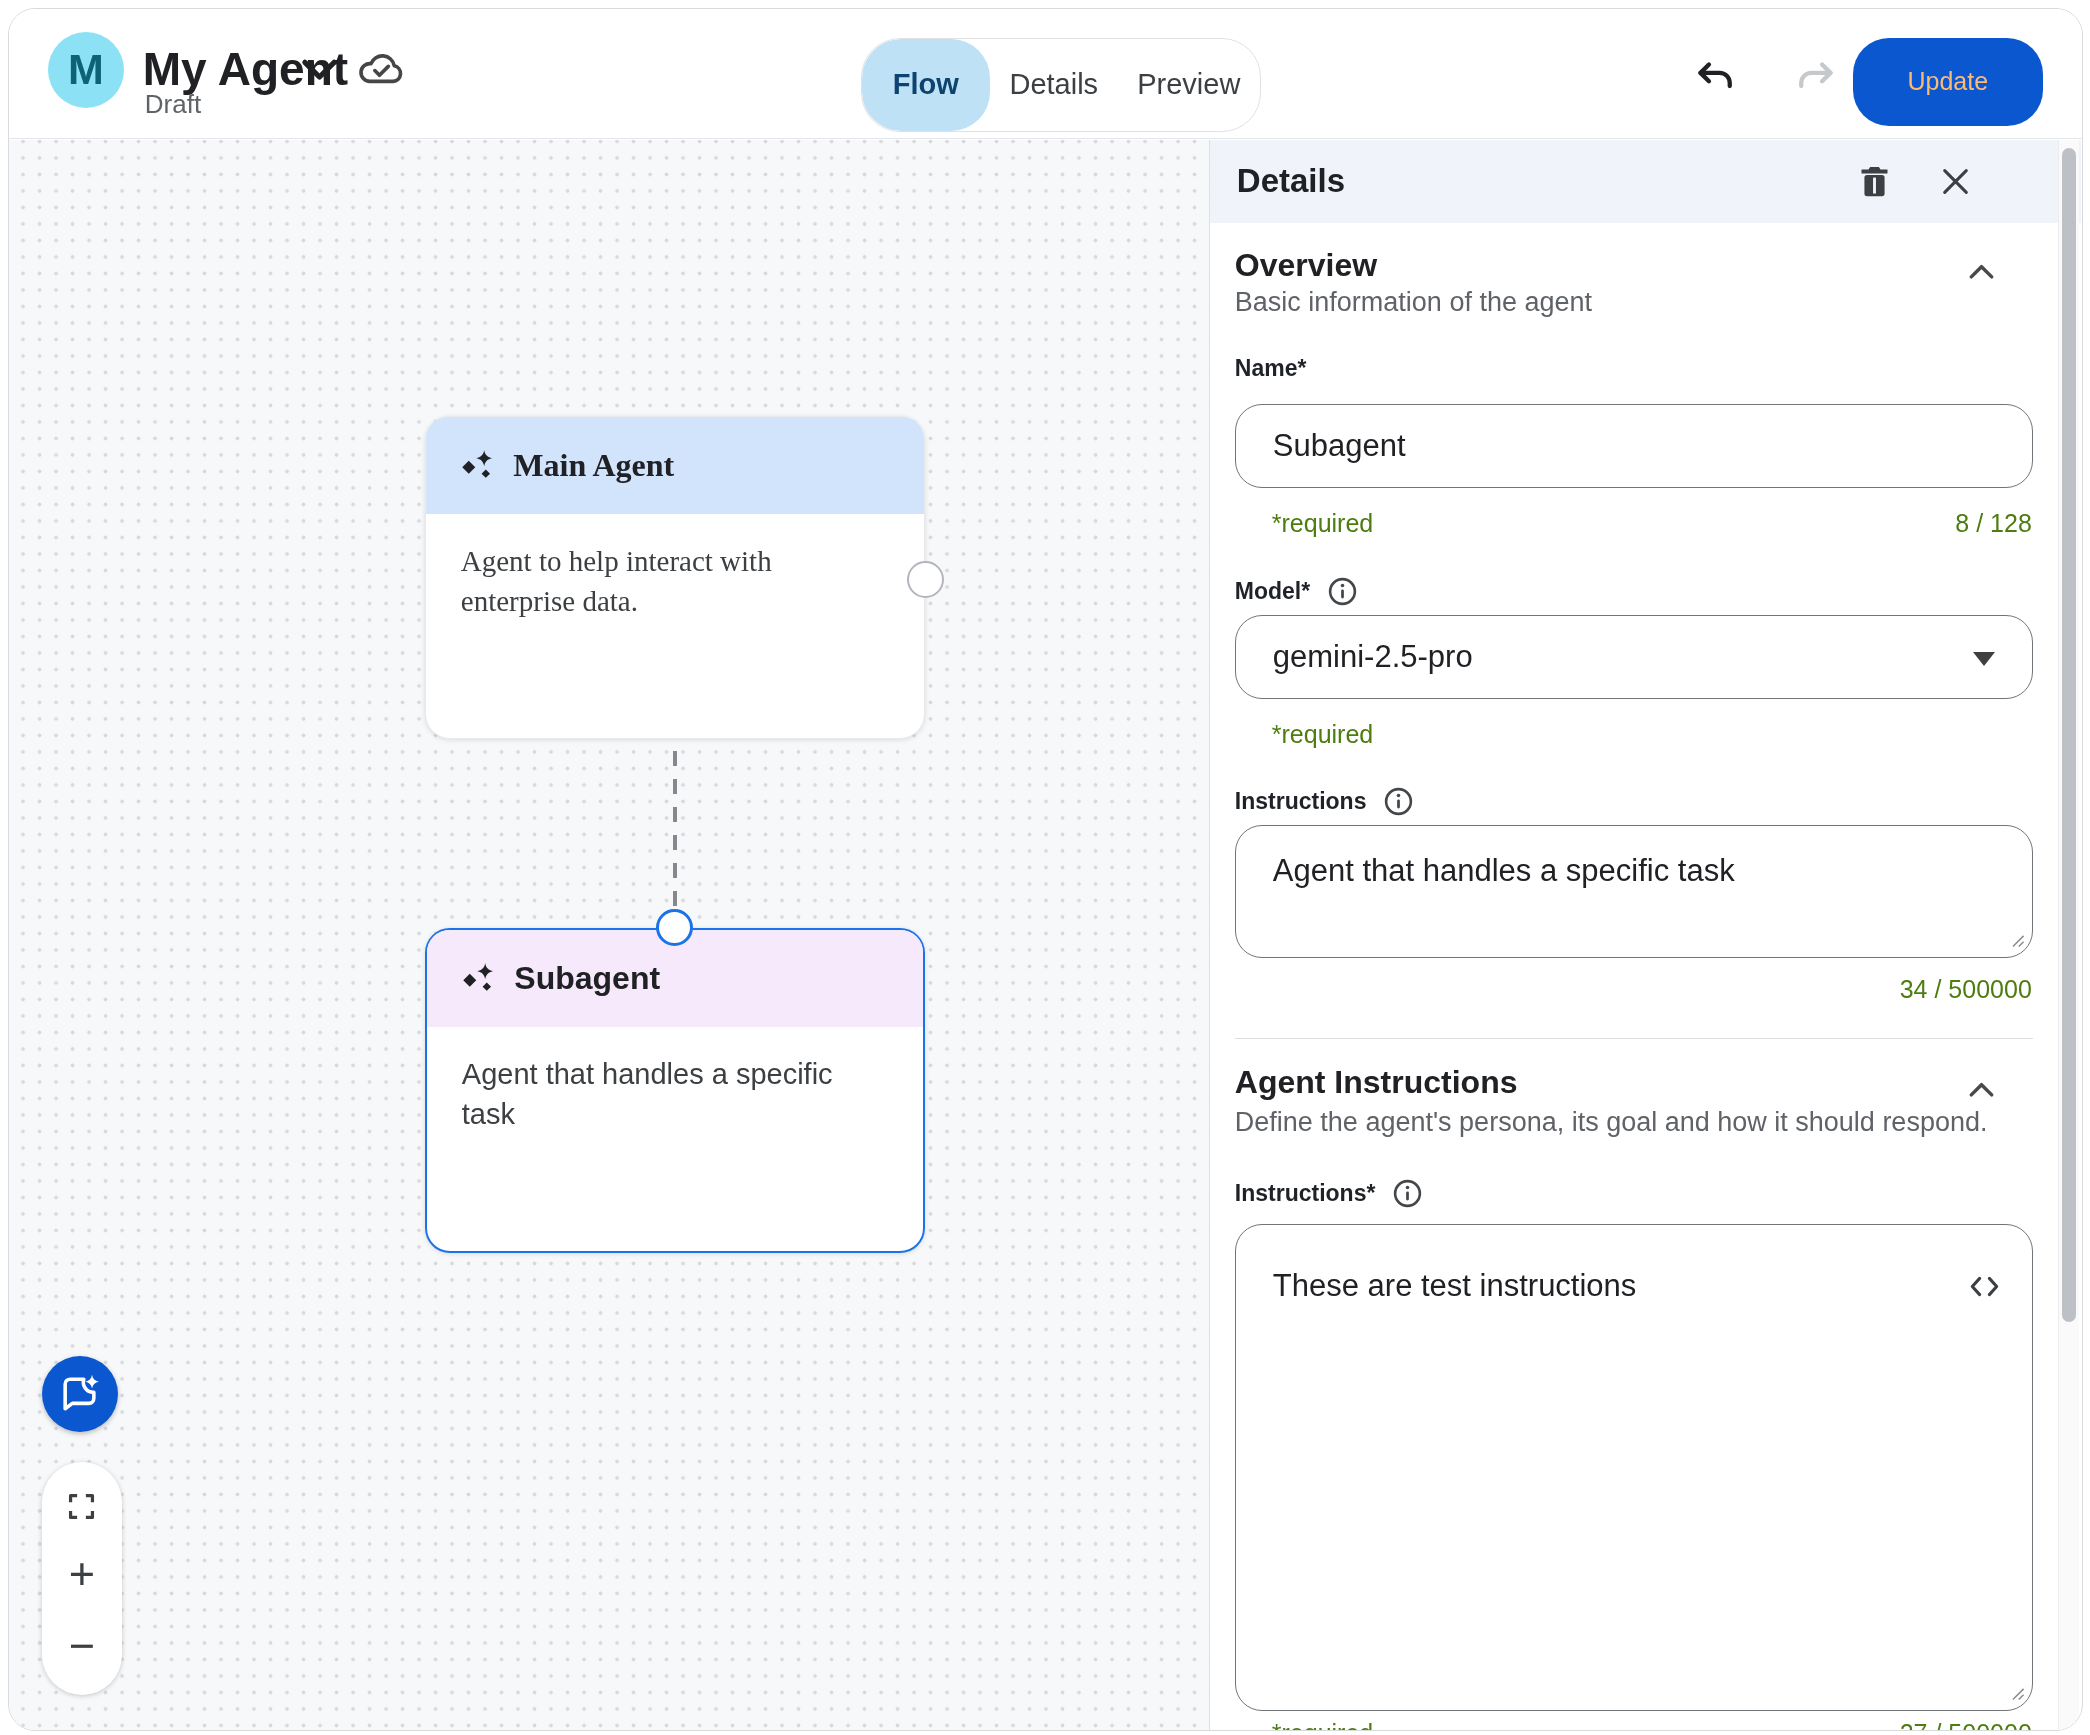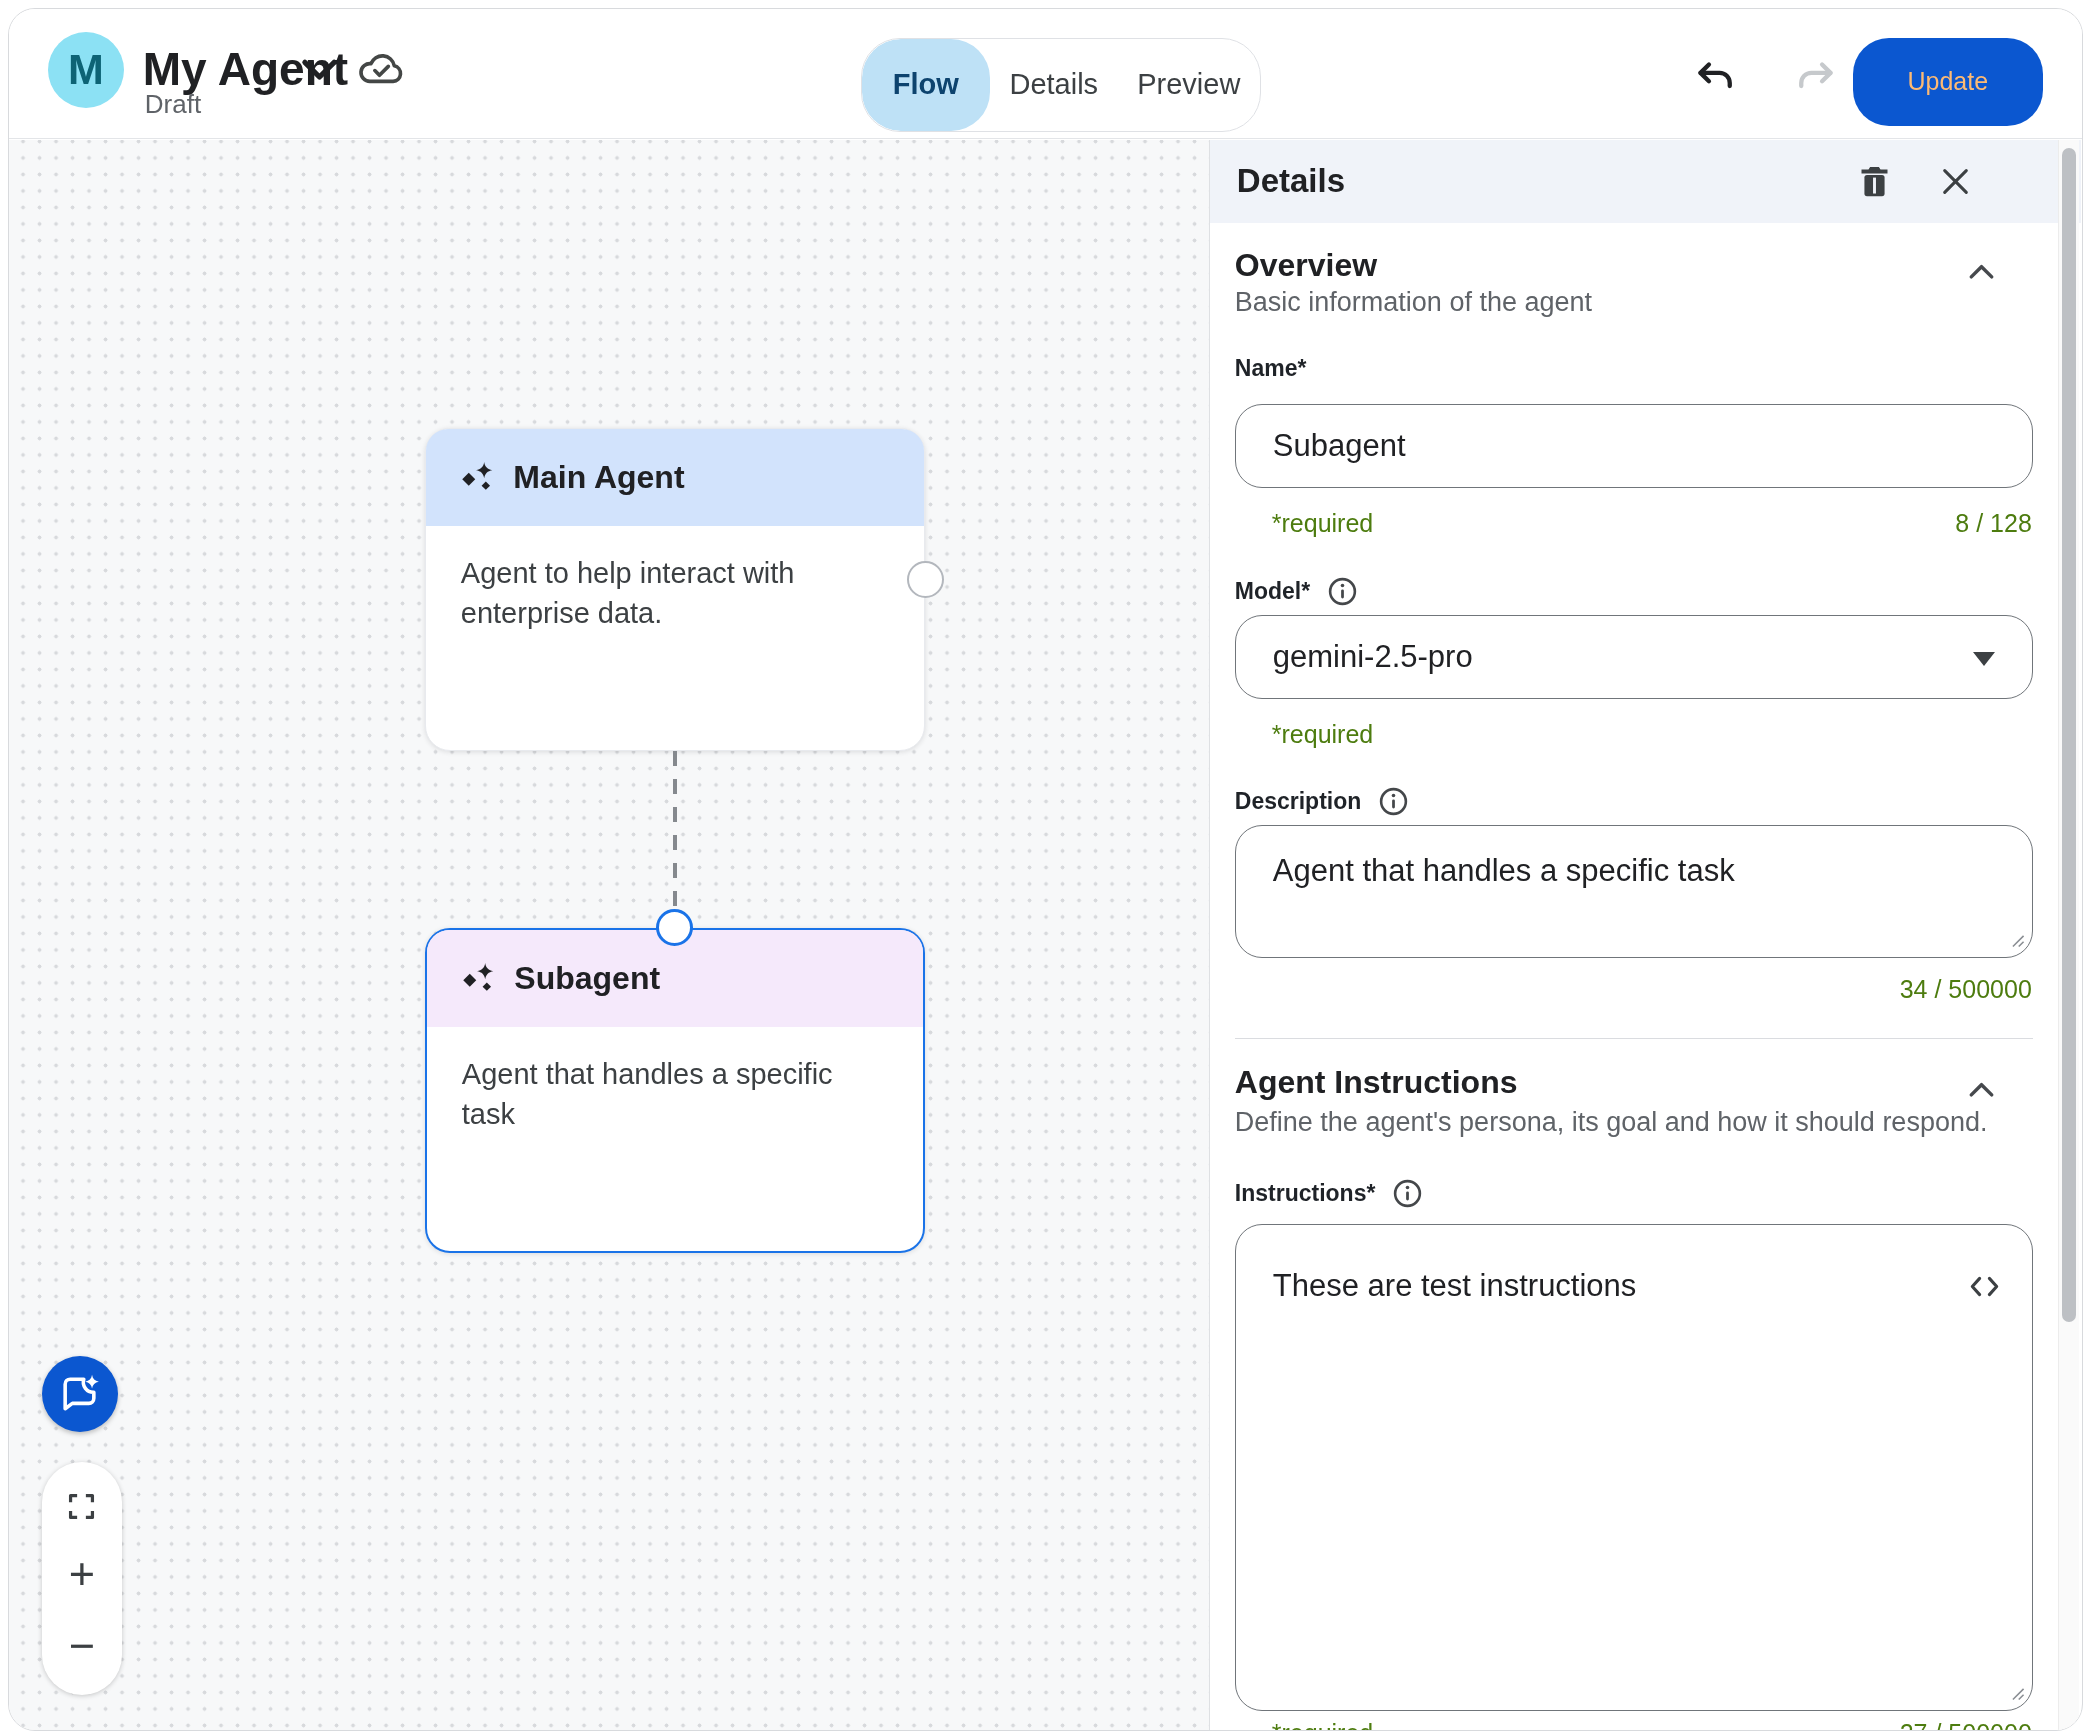--- a/index.html
+++ b/index.html
@@ -29,21 +29,21 @@
   .redo-btn{position:absolute;left:1784px;top:47px;width:45px;height:45px;}
   .update-btn{position:absolute;left:1844px;top:29px;width:190px;height:88px;border-radius:36px;
     background:var(--accent,#0b57d0);color:#fdba74;font-size:25px;font-weight:500;border:none;
     display:flex;align-items:center;justify-content:center;}
   
   .canvas{position:absolute;left:0;top:131px;width:1200px;height:1592px;background:#f7f8f9;
     background-image:radial-gradient(circle,#d7d9dc 1.7px,transparent 2.2px);
     background-size:16.5px 16.5px;background-position:5.8px 9.7px;}
   .node{position:absolute;width:500px;background:#fff;border-radius:25px;
     box-shadow:0 1px 5.8px rgba(32,33,36,.13);}
-  .node-main{left:416px;top:288px;height:323px;border:1.9px solid #e8eaee;}
+  .node-main{left:416px;top:276px;height:323px;border:1.9px solid #e8eaee;font-family:Liberation Serif, serif;}
   .node-sub{left:416px;top:788px;height:325px;border:2.9px solid var(--node-selected-border,#1a73e8);}
   .node-head{height:97px;border-radius:22px 22px 0 0;display:flex;align-items:center;
     padding:0 33px;gap:15.5px;}
   .node-main .node-head{background:var(--node-main-header,#d2e3fc);}
   .node-sub .node-head{background:var(--node-sub-header,#f5e9fb);}
   .node-title{font-size:32px;font-weight:bold;color:#202124;}
   .node-body{padding:27px 35px;font-size:29px;color:#3c4043;line-height:1.38;}
   .port{position:absolute;width:37px;height:37px;border-radius:50%;background:#fff;z-index:6;}
   .port-right{left:898px;top:421px;border:2.9px solid #b3b7bd;}
   .port-top{left:647px;top:769px;border:3.4px solid var(--node-selected-border,#1a73e8);}
@@ -233,21 +233,21 @@
         </svg>
       </span>
     </div>
     <div class="tf tf-select" style="top:475px">
       <span>gemini-2.5-pro</span>
       <span class="caret"></span>
     </div>
     <div class="helper req" style="top:580px">*required</div>
 
     <div class="lbl-row" style="top:645px">
-      <span class="lbl">Description</span>
+      <span class="lbl">Instructions</span>
       <span>
         <svg width="33" height="33" viewBox="0 0 24 24">
           <circle cx="12" cy="12" r="9" fill="none" stroke="#44474a" stroke-width="1.9"></circle>
           <rect x="11" y="10.5" width="2" height="6.5" rx="1" fill="#44474a"></rect>
           <circle cx="12" cy="7.6" r="1.3" fill="#44474a"></circle>
         </svg>
       </span>
     </div>
     <div class="ta-wrap" style="top:685px;height:133px">
       <textarea class="tf" style="height: 133px;">Agent that handles a specific task</textarea>

